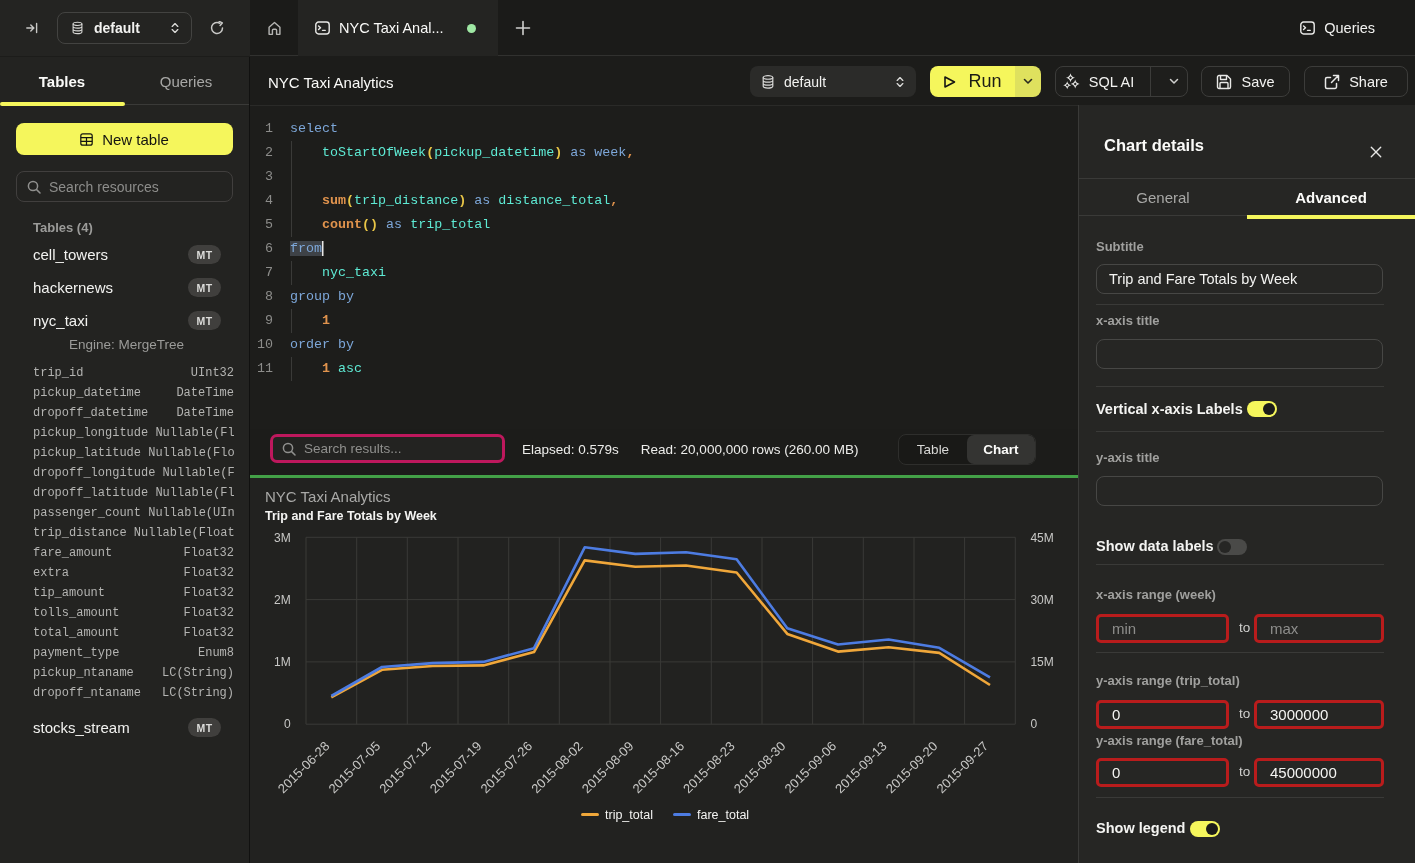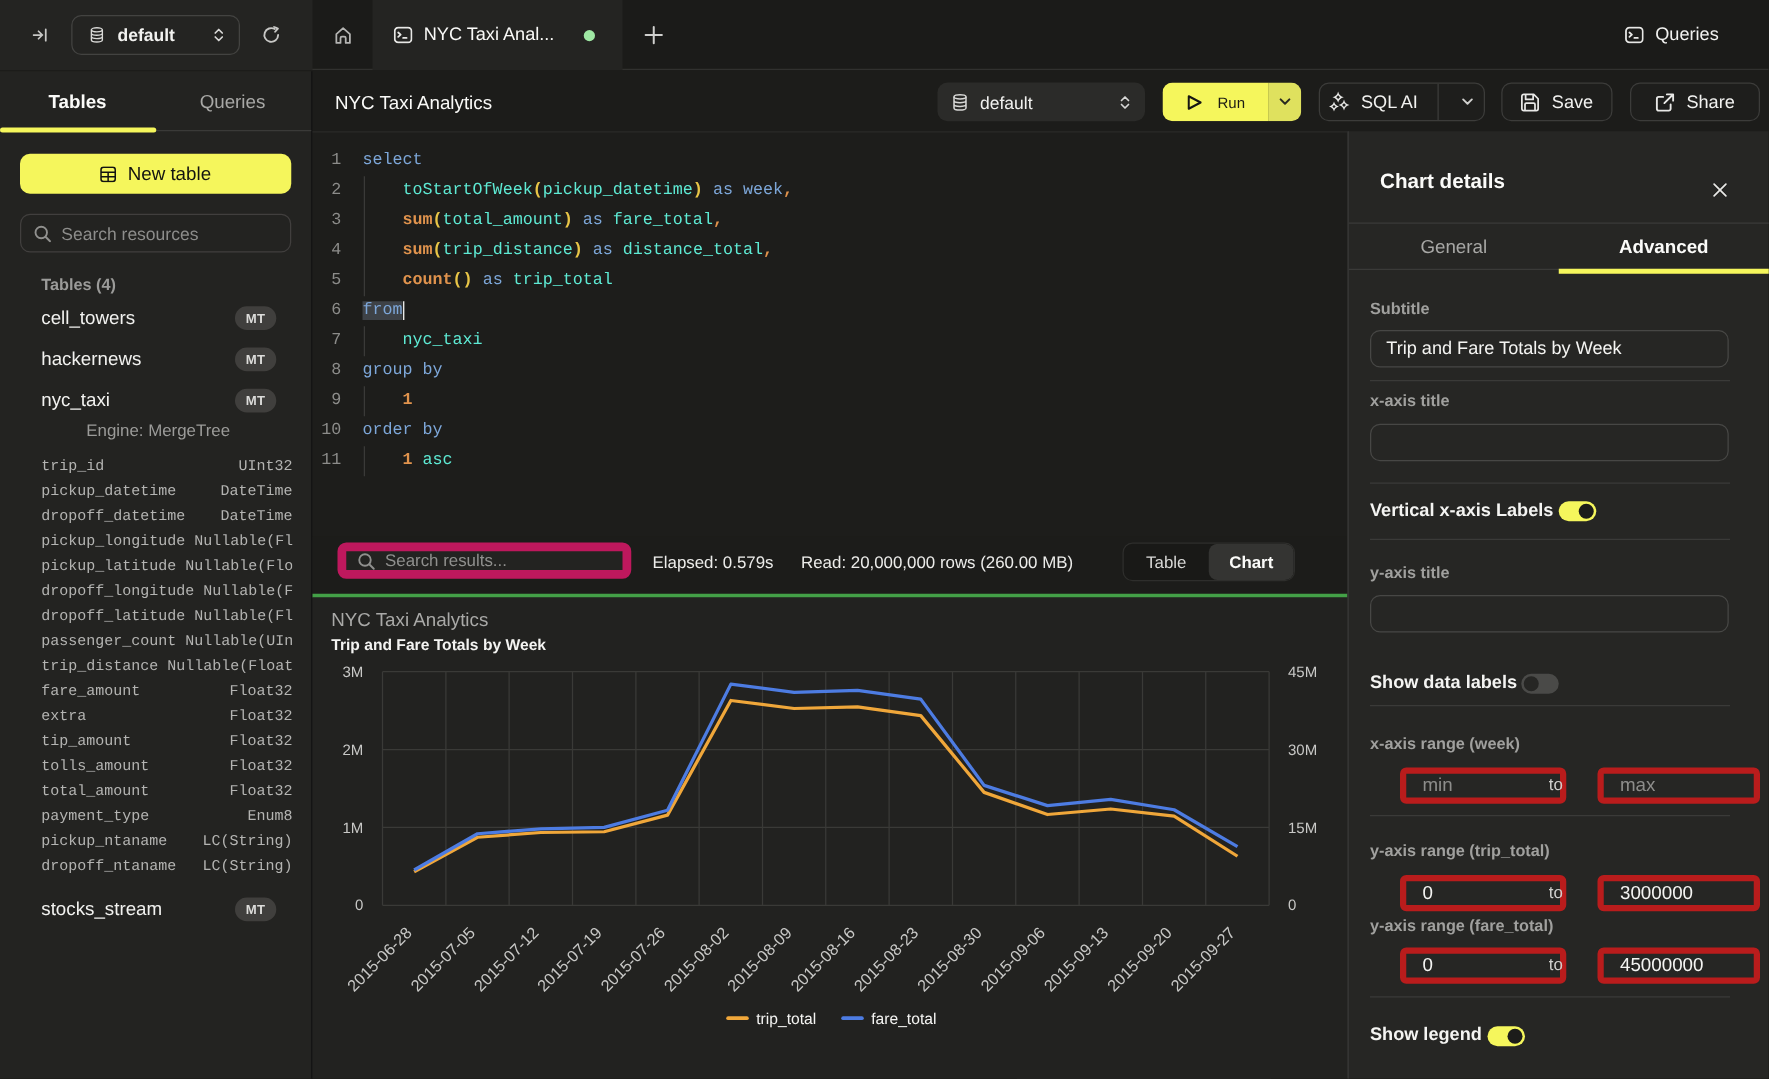--- a/index.html
+++ b/index.html
@@ -31,21 +31,21 @@
 .trow .nm { position:absolute; left:33px; top:0; color:#f2f2f0; font-size:15px; }
 .trow .mt { position:absolute; left:188px; top:-1px; width:33px; height:19px; background:#403f3d; border-radius:10px; color:#dcdcda; font-size:10.5px; font-weight:bold; display:flex; align-items:center; justify-content:center; letter-spacing:.3px;}
 #engine { left:33px; top:280px; color:#9b9b99; font-size:13.5px;margin-left:36px; }
 .col-list { left:33px; top:306px; width:201px; overflow:hidden; }
 .crow { height:20px; position:relative; color:#b4b4b2; font-size:12px; line-height:20px; white-space:nowrap; }
 .crow .ty { position:absolute; right:0; top:0; }
 #qtitle { left:268px; top:74px; color:#fafaf8; font-size:15px; }
 #dd-db { left:750px; top:66px; width:166px; height:31px; background:#2b2b29; border-radius:8px; display:flex; align-items:center; padding:0 12px; gap:9px;}
 #dd-db .lbl { color:#f2f2f0; font-size:14px; flex:1; text-align:left; padding-left:1px;}
 #run { left:930px; top:66px; width:111px; height:31px; border-radius:8px; overflow:hidden; display:flex; }
-#run .main { width:85px; height:31px; background:#f5f65c; display:flex; align-items:center; justify-content:center; gap:12px; color:#1c1c14; font-size:12px;}
+#run .main { width:85px; height:31px; background:#f5f65c; display:flex; align-items:center; justify-content:center; gap:12px; color:#1c1c14; font-size:18px;}
 #run .dd { width:26px; height:31px; background:#dfe15e; display:flex; align-items:center; justify-content:center; }
 .tbtn { position:absolute; top:66px; height:31px; border:1px solid #3c3c3a; border-radius:8px; background:#1e1e1c; display:flex; align-items:center; justify-content:center; gap:9px; color:#f2f2f0; font-size:14.5px;}
 #sqlai { left:1055px; width:133px; padding:0; }
 #save { left:1201px; width:89px; }
 #share { left:1304px; width:104px; }
 
 
 #editor { left:250px; top:105px; width:828px; height:324px; background:#1d1d1b; border-top:1px solid #2a2a28;}
 .eline { position:absolute; left:0; width:828px; height:24px; font-family:"Liberation Mono", monospace; font-size:13.35px; line-height:24px; white-space:pre; }
 .eline .ln { position:absolute; left:0; width:23px; text-align:right; color:#8c8c8a; }
@@ -53,21 +53,21 @@
 .kw { color:#7da7d9; }
 .fn { color:#e0934d; font-weight:bold; }
 .pa { color:#e8c547; font-weight:bold; }
 .id { color:#5eead4; font-weight:normal; }
 .cm { color:#e0934d; font-weight:bold; }
 .num { color:#e0934d; font-weight:bold; }
 .guide { position:absolute; width:1px; background:#3a3a38; left:41px; }
 
 
 #rbar { left:250px; top:429px; width:828px; height:46px; background:#1c1c1a; }
-#rsearch { left:20px; top:5px; width:235px; height:29px; border:7px solid #be185d; background:#232321; border-radius:7px; display:flex; align-items:center; padding:0 9px; gap:8px; color:#90908e; font-size:13.5px;}
+#rsearch { left:20px; top:5px; width:235px; height:29px; border:3px solid #be185d; background:#232321; border-radius:7px; display:flex; align-items:center; padding:0 9px; gap:8px; color:#90908e; font-size:13.5px;}
 #rstats { position:absolute; left:272px; top:0; height:40px; display:flex; align-items:center; gap:22px; color:#ececea; font-size:13.5px; }
 #seg { position:absolute; left:648px; top:5px; width:138px; height:31px; background:#191917; border:1px solid #2e2e2c; border-radius:8px; display:flex; overflow:hidden;}
 #seg .sg { flex:1; display:flex; align-items:center; justify-content:center; font-size:13.5px; }
 #seg .on { background:#343432; color:#fbfbf9; font-weight:bold; border-radius:7px;}
 #seg .off { color:#d8d8d6; }
 
 #greenline { left:250px; top:475px; width:828px; height:3px; background:#43a047; }
 
 
 #chart { left:250px; top:478px; width:828px; height:385px; background:#222220; }
@@ -80,21 +80,21 @@
 #panel .ptabs .pt { position:absolute; top:0; height:37px; width:168px; display:flex; align-items:center; justify-content:center; font-size:15px; }
 .flabel { position:absolute; left:17px; color:#a0a09e; font-size:13px; font-weight:bold; }
 .finput { position:absolute; left:17px; width:287px; height:30px; border:1px solid #474745; border-radius:8px; background:transparent; color:#f4f4f2; font-size:14.5px; display:flex; align-items:center; padding:0 12px; }
 .fdiv { position:absolute; left:17px; width:288px; height:1px; background:#3a3a38; }
 .toggle { position:absolute; width:30px; height:16px; border-radius:9px; }
 .toggle .knob { position:absolute; top:2px; width:12px; height:12px; border-radius:50%; }
 .ton { background:#f5f65c; } .ton .knob { right:2px; background:#1c1c1a; }
 .toff { background:#55555333; background-color:#4a4a48; } .toff .knob { left:2px; background:#262624; }
 .tlabel { position:absolute; left:17px; color:#f4f4f2; font-size:14.5px; font-weight:bold; }
 .rangerow { position:absolute; left:17px; width:303px; height:30px; }
-.rangerow .ri { position:absolute; top:0; width:133px; height:29px; border:5px solid #b91c1c; border-radius:5px; display:flex; align-items:center; padding:0 13px; font-size:15px;margin-left:24px; }
+.rangerow .ri { position:absolute; top:0; width:133px; height:29px; border:3px solid #b91c1c; border-radius:5px; display:flex; align-items:center; padding:0 13px; font-size:15px; }
 .rangerow .to { position:absolute; left:143px; top:6px; color:#d0d0ce; font-size:13.5px; }
 .ph { color:#8d8d8b; }
 </style>
 </head>
 <body>
 <div class="abs" id="topbar"></div>
 <div class="abs" id="topbar-left">
   <svg class="abs" style="left:26px;top:22px" width="12" height="12" viewBox="0 0 12 12" fill="none" stroke="#c8c8c6" stroke-width="1.4" stroke-linecap="round">
       <path d="M0.8 6 H7.6 M4.8 3 L7.8 6 L4.8 9 M10.6 1.5 V10.5"></path>
     </svg>
@@ -244,21 +244,21 @@
 <div class="abs tbtn" id="share">
   <svg width="16" height="16" viewBox="0 0 16 16" fill="none" stroke="#e8e8e6" stroke-width="1.5" stroke-linecap="round" stroke-linejoin="round">
       <path d="M12.5 9.5 V13 A1.5 1.5 0 0 1 11 14.5 H3 A1.5 1.5 0 0 1 1.5 13 V5 A1.5 1.5 0 0 1 3 3.5 H6.5"></path>
       <path d="M9.5 1.5 H14.5 V6.5 M14.2 1.8 L7.5 8.5"></path>
     </svg>
   <span>Share</span>
 </div>
 <div class="abs" id="editor">
   <div class="eline" style="top:11px"><span class="ln">1</span><span class="code"><span class="kw">select</span></span></div>
   <div class="eline" style="top:35px"><span class="ln">2</span><span class="code">    <span class="id">toStartOfWeek</span><span class="pa">(</span><span class="id">pickup_datetime</span><span class="pa">)</span> <span class="kw">as</span> <span class="kw">week</span><span class="cm">,</span></span></div>
-  <div class="eline" style="top:59px"><span class="ln">3</span><span class="code">    <span class="fn">sum</span><span class="pa">(</span><span class="id">total_amount</span><span class="pa">)</span> <span class="kw">as</span> <span class="id">fare_total</span><span class="cm">,</span></span></div>
+  <div class="eline" style="top:59px"><span class="ln">3</span></div>
   <div class="eline" style="top:83px"><span class="ln">4</span><span class="code">    <span class="fn">sum</span><span class="pa">(</span><span class="id">trip_distance</span><span class="pa">)</span> <span class="kw">as</span> <span class="id">distance_total</span><span class="cm">,</span></span></div>
   <div class="eline" style="top:107px"><span class="ln">5</span><span class="code">    <span class="fn">count</span><span class="pa">()</span> <span class="kw">as</span> <span class="id">trip_total</span></span></div>
   <div class="eline" style="top:131px"><span class="ln">6</span><span class="code"><span class="kw" style="background:#3e4247;box-shadow:1.5px 0 0 #e8e8e6">from</span></span></div>
   <div class="eline" style="top:155px"><span class="ln">7</span><span class="code">    <span class="id">nyc_taxi</span></span></div>
   <div class="eline" style="top:179px"><span class="ln">8</span><span class="code"><span class="kw">group by</span></span></div>
   <div class="eline" style="top:203px"><span class="ln">9</span><span class="code">    <span class="num">1</span></span></div>
   <div class="eline" style="top:227px"><span class="ln">10</span><span class="code"><span class="kw">order by</span></span></div>
   <div class="eline" style="top:251px"><span class="ln">11</span><span class="code">    <span class="num">1</span> <span class="id">asc</span></span></div>
   <div class="guide" style="top:35px;height:96px"></div>
   <div class="guide" style="top:155px;height:24px"></div>

